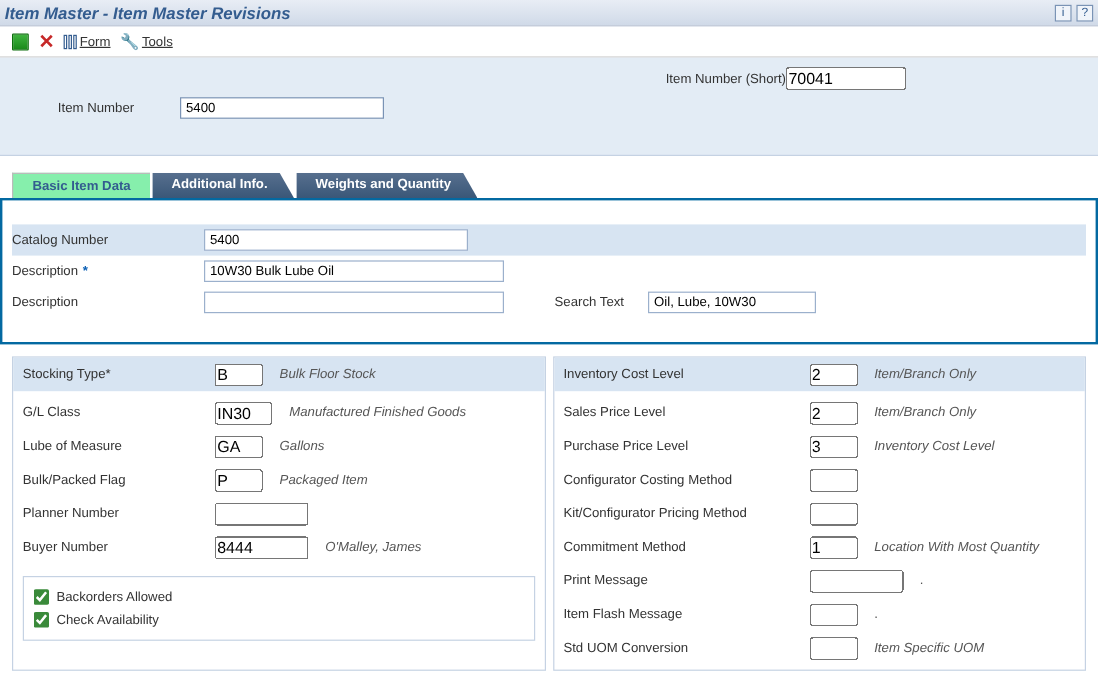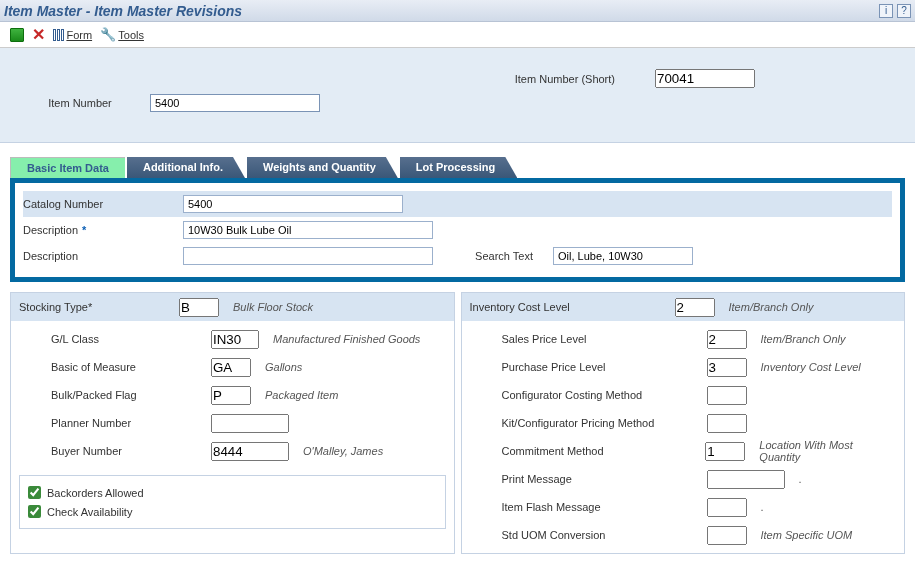--- a/index.html
+++ b/index.html
@@ -98,23 +98,21 @@
     padding: 1px 4px;
     border: 1px solid #7a93b5;
     background: #fff;
     height: 18px;
   }
   .header-short {
     display: flex;
     justify-content: flex-end;
     align-items: center;
     padding-right: 150px;
-    gap: 40px;
     margin-bottom: 6px;
-    margin-top: 13px;
   }
   .tabs {
     display: flex;
     padding: 14px 10px 0 10px;
     gap: 2px;
   }
   .tab {
     padding: 4px 16px;
     font-weight: bold;
     font-size: 11px;
@@ -128,23 +126,23 @@
   }
   .tab.active {
     color: #335c8f;
     background: #86efac;
     border-top: 1px solid #bbb;
     border-left: 1px solid #bbb;
     clip-path: none;
     padding-right: 16px;
   }
   .panel {
-    border: 5px solid #0369a1;
-    margin: 0 10px;
-    padding: 8px 8px;
+    border: 2px solid #0369a1;
+    margin: 0 0;
+    padding: 20px 8px;
   }
   .panel-row {
     display: flex;
     align-items: center;
     min-height: 26px;
   }
   .panel-row.header-bg {
     background: #d7e4f2;
   }
   .panel-row .lbl {
@@ -170,21 +168,20 @@
   }
   .col {
     flex: 1;
     border: 1px solid #c5d2e3;
     padding: 4px 8px;
   }
   .frow {
     display: flex;
     align-items: center;
     min-height: 28px;
-    margin-left: 32px;
   }
   .frow.header-bg {
     background: #d7e4f2;
     margin: -4px -8px 4px -8px;
     padding: 4px 8px;
   }
   .frow .lbl {
     width: 160px;
     color: #333;
   }
@@ -256,21 +253,20 @@
   <div class="header-row">
     <span class="lbl">Item Number</span>
     <div class="fld"><input type="text" style="width: 170px;" value="5400"></div>
   </div>
 </div>
 
 <div class="tabs">
   <div class="tab active">Basic Item Data</div>
   <div class="tab">Additional Info.</div>
   <div class="tab">Weights and Quantity</div>
-  <div class="tab">Lot Processing</div>
 </div>
 
 <div class="panel">
   <div class="panel-row header-bg">
     <span class="lbl">Catalog Number</span>
     <input type="text" style="width: 220px;" value="5400">
   </div>
   <div class="panel-row">
     <span class="lbl"><span>Description</span><span class="req">*</span></span>
     <input type="text" style="width: 250px;" value="10W30 Bulk Lube Oil">
@@ -290,21 +286,21 @@
       <span class="lbl"><span>Stocking Type</span><span class="req">*</span></span>
       <input type="text" class="small-input" style="width: 40px;" value="B">
       <span class="desc">Bulk Floor Stock</span>
     </div>
     <div class="frow">
       <span class="lbl">G/L Class</span>
       <input type="text" class="small-input" style="width: 48px;" value="IN30">
       <span class="desc">Manufactured Finished Goods</span>
     </div>
     <div class="frow">
-      <span class="lbl">Basic of Measure</span>
+      <span class="lbl">Lube of Measure</span>
       <input type="text" class="small-input" style="width: 40px;" value="GA">
       <span class="desc">Gallons</span>
     </div>
     <div class="frow">
       <span class="lbl">Bulk/Packed Flag</span>
       <input type="text" class="small-input" style="width: 40px;" value="P">
       <span class="desc">Packaged Item</span>
     </div>
     <div class="frow">
       <span class="lbl">Planner Number</span>

